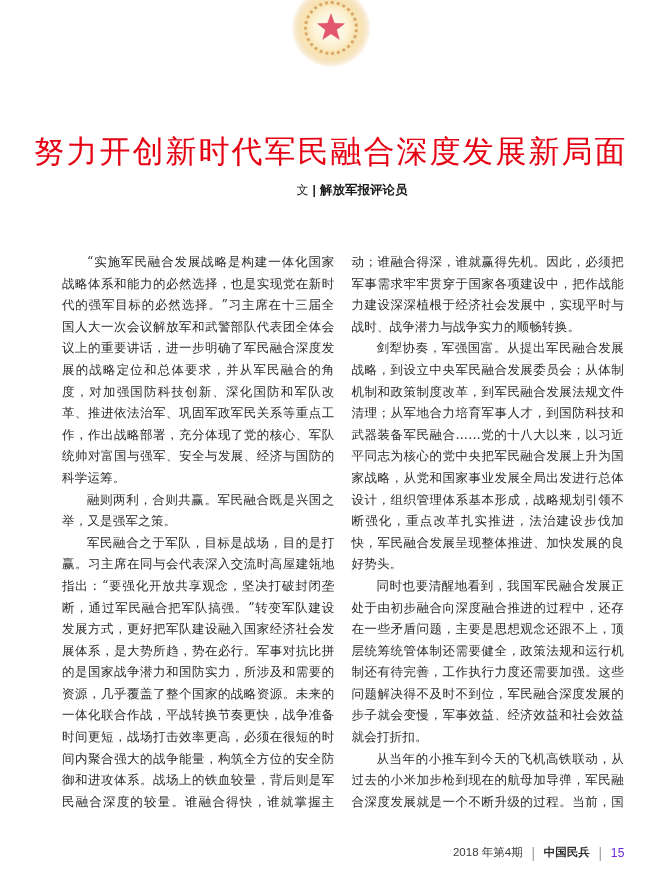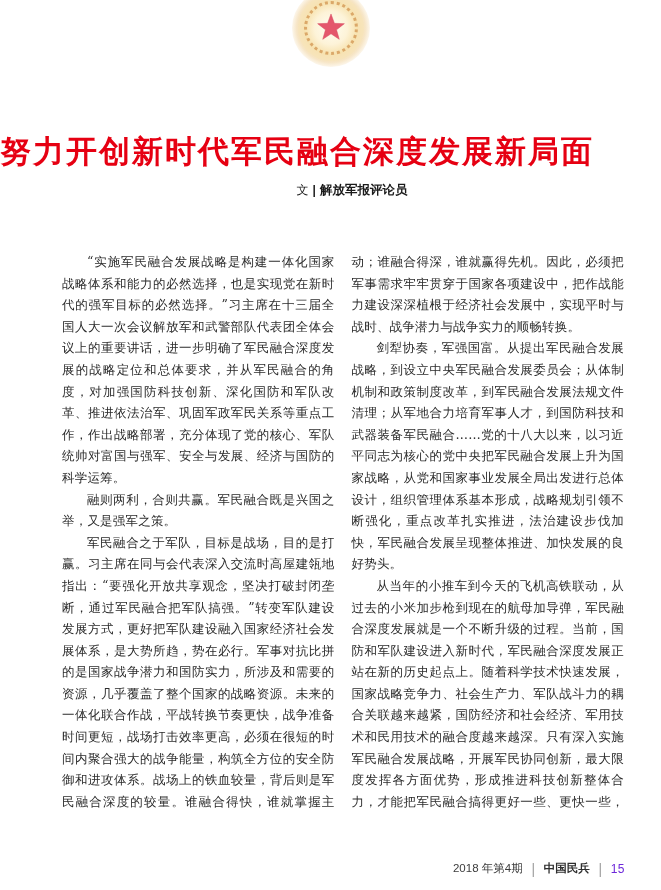--- a/index.html
+++ b/index.html
@@ -64,22 +64,23 @@
       transform: translate(-50%, -50%);
       border-radius: 50%;
       border: 3px dotted rgba(214,158,92,0.85);
       box-shadow: 0 0 0 6px rgba(248,227,183,0.55);
     }
     .medallion svg.star { position: relative; width: 34px; height: 34px; }
 
     
     .title {
       margin-top: 70px;
+      text-align: center;
       font-family: "Liberation Sans", "DejaVu Sans", sans-serif;
-      font-weight: 700;
+      font-weight: 400;
       font-size: 31px;
       line-height: 36px;
       letter-spacing: 2px;
       color: var(--title-red, #e60012);
     }
     .byline {
       margin-top: 12px;
       text-align: center;
       font-family: "Liberation Sans", "DejaVu Sans", sans-serif;
       font-size: 12px;
@@ -102,21 +103,21 @@
       letter-spacing: 0.2px;
       color: #2b2b2b;
       text-align: justify;
       overflow: hidden;
     }
     .para { text-indent: 2em; }
 
     
     .footer {
       position: absolute;
-      right: 36px; bottom: 14px;
+      right: 36px; bottom: 30px;
       font-family: "Liberation Sans", "DejaVu Sans", sans-serif;
       font-size: 11.5px;
       color: #3c3c3c;
       display: flex; align-items: center; gap: 9px;
     }
     .footer .sep { color: #8a8a8a; font-weight: 300; transform: scaleY(1.25); }
     .footer .mag { font-weight: 700; color: #2e2e2e; }
     .footer .pagenum {
       font-size: 12px; font-weight: 400; color: #6d28d9;
       letter-spacing: 0.5px;
@@ -140,20 +141,21 @@
 
   <div class="byline">
     <span>文</span><span class="byline-sep">|</span><span class="byline-author">解放军报评论员</span>
   </div>
 
   <div class="body-cols">
     <p class="para">“实施军民融合发展战略是构建一体化国家战略体系和能力的必然选择，也是实现党在新时代的强军目标的必然选择。”习主席在十三届全国人大一次会议解放军和武警部队代表团全体会议上的重要讲话，进一步明确了军民融合深度发展的战略定位和总体要求，并从军民融合的角度，对加强国防科技创新、深化国防和军队改革、推进依法治军、巩固军政军民关系等重点工作，作出战略部署，充分体现了党的核心、军队统帅对富国与强军、安全与发展、经济与国防的科学运筹。</p>
     <p class="para">融则两利，合则共赢。军民融合既是兴国之举，又是强军之策。</p>
     <p class="para">军民融合之于军队，目标是战场，目的是打赢。习主席在同与会代表深入交流时高屋建瓴地指出：“要强化开放共享观念，坚决打破封闭垄断，通过军民融合把军队搞强。”转变军队建设发展方式，更好把军队建设融入国家经济社会发展体系，是大势所趋，势在必行。军事对抗比拼的是国家战争潜力和国防实力，所涉及和需要的资源，几乎覆盖了整个国家的战略资源。未来的一体化联合作战，平战转换节奏更快，战争准备时间更短，战场打击效率更高，必须在很短的时间内聚合强大的战争能量，构筑全方位的安全防御和进攻体系。战场上的铁血较量，背后则是军民融合深度的较量。谁融合得快，谁就掌握主动；谁融合得深，谁就赢得先机。因此，必须把军事需求牢牢贯穿于国家各项建设中，把作战能力建设深深植根于经济社会发展中，实现平时与战时、战争潜力与战争实力的顺畅转换。</p>
     <p class="para">剑犁协奏，军强国富。从提出军民融合发展战略，到设立中央军民融合发展委员会；从体制机制和政策制度改革，到军民融合发展法规文件清理；从军地合力培育军事人才，到国防科技和武器装备军民融合……党的十八大以来，以习近平同志为核心的党中央把军民融合发展上升为国家战略，从党和国家事业发展全局出发进行总体设计，组织管理体系基本形成，战略规划引领不断强化，重点改革扎实推进，法治建设步伐加快，军民融合发展呈现整体推进、加快发展的良好势头。</p>
+    <p class="para">同时也要清醒地看到，我国军民融合发展正处于由初步融合向深度融合推进的过程中，还存在一些矛盾问题，主要是思想观念还跟不上，顶层统筹统管体制还需要健全，政策法规和运行机制还有待完善，工作执行力度还需要加强。这些问题解决得不及时不到位，军民融合深度发展的步子就会变慢，军事效益、经济效益和社会效益就会打折扣。</p>
     <p class="para">从当年的小推车到今天的飞机高铁联动，从过去的小米加步枪到现在的航母加导弹，军民融合深度发展就是一个不断升级的过程。当前，国防和军队建设进入新时代，军民融合深度发展正站在新的历史起点上。随着科学技术快速发展，国家战略竞争力、社会生产力、军队战斗力的耦合关联越来越紧，国防经济和社会经济、军用技术和民用技术的融合度越来越深。只有深入实施军民融合发展战略，开展军民协同创新，最大限度发挥各方面优势，形成推进科技创新整体合力，才能把军民融合搞得更好一些、更快一些，不断开创新时代军民融合深度发展新局面，为实现中国梦强军梦提供强大动力和战略支撑。</p>
 
   </div>
 
   <div class="footer">
     <span>2018 年第4期</span>
     <span class="sep">|</span>
     <span class="mag">中国民兵</span>
     <span class="sep">|</span>
     <span class="pagenum">15</span>

